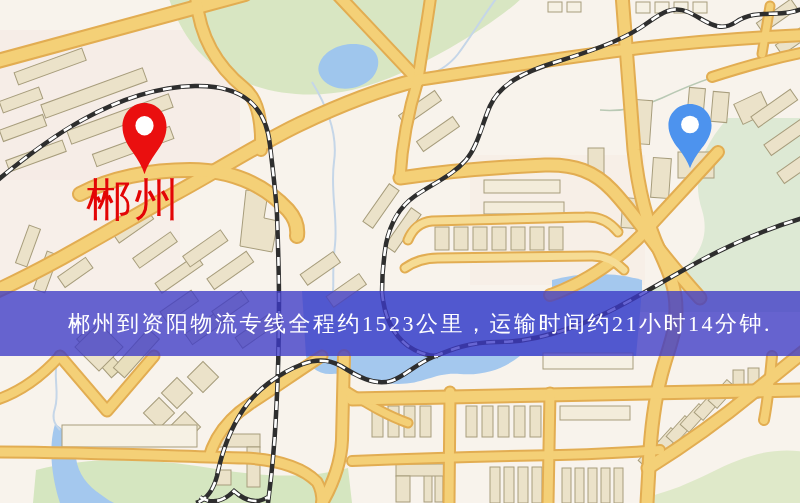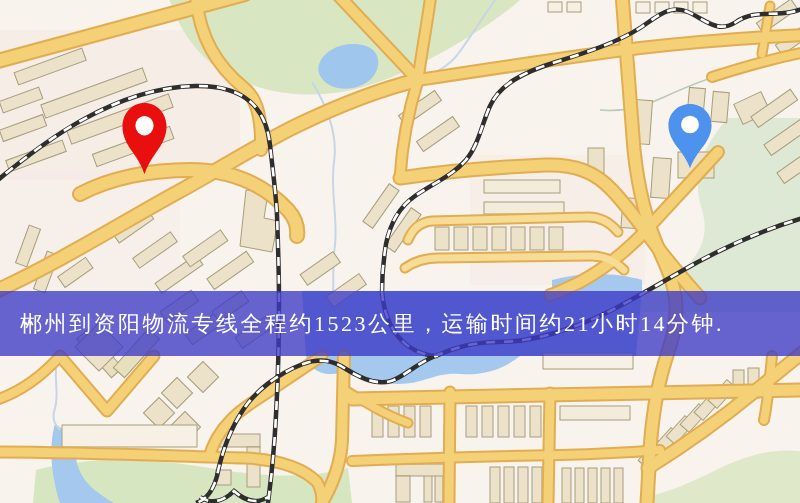--- a/index.html
+++ b/index.html
@@ -15,21 +15,21 @@
   }
   .city-label.origin{left:86px;top:178px;font-size:45px;letter-spacing:3px;color:#e30505;}
   .city-label.destination{left:642px;top:178px;font-size:45px;letter-spacing:7px;color:#1c1cdf;}
   .banner{
     position:absolute;left:0;top:291px;width:800px;height:65px;
     background:rgba(60,58,198,0.78);
     display:flex;align-items:center;
   }
   .banner .banner-text{
     color:#ffffff;font-size:22px;letter-spacing:2.5px;
-    padding-left:20px;white-space:nowrap;
+    padding-left:20px;white-space:nowrap;margin-left:48px;
   }
 </style>
 </head>
 <body>
 
 <div class="map-wrap">
 
   <svg class="base" width="800" height="503" viewBox="0 0 800 503">
 
     <rect x="0" y="0" width="800" height="503" fill="#f8f3ec"></rect>
@@ -303,18 +303,19 @@
     </svg>
   </div>
 
   <div class="pin" style="left:667px;top:104px;width:46px;height:65px;">
     <svg width="46" height="65" viewBox="0 0 32 46" preserveAspectRatio="none">
       <path d="M16 0 C7.6 0 1 6.6 1 15 C1 21 4 26.5 8 31.5 C11.5 36 14.5 41 16 45.5 C17.5 41 20.5 36 24 31.5 C28 26.5 31 21 31 15 C31 6.6 24.4 0 16 0 Z" fill="#4d93ee"></path>
       <circle cx="16" cy="14.5" r="6.2" fill="#ffffff"></circle>
     </svg>
   </div>
 
+  <div class="city-label origin">郴州</div>
 
   <div class="banner">
     <span class="banner-text">郴州到资阳物流专线全程约1523公里，运输时间约21小时14分钟.</span>
   </div>
 
 </div>
 
 </body></html>

